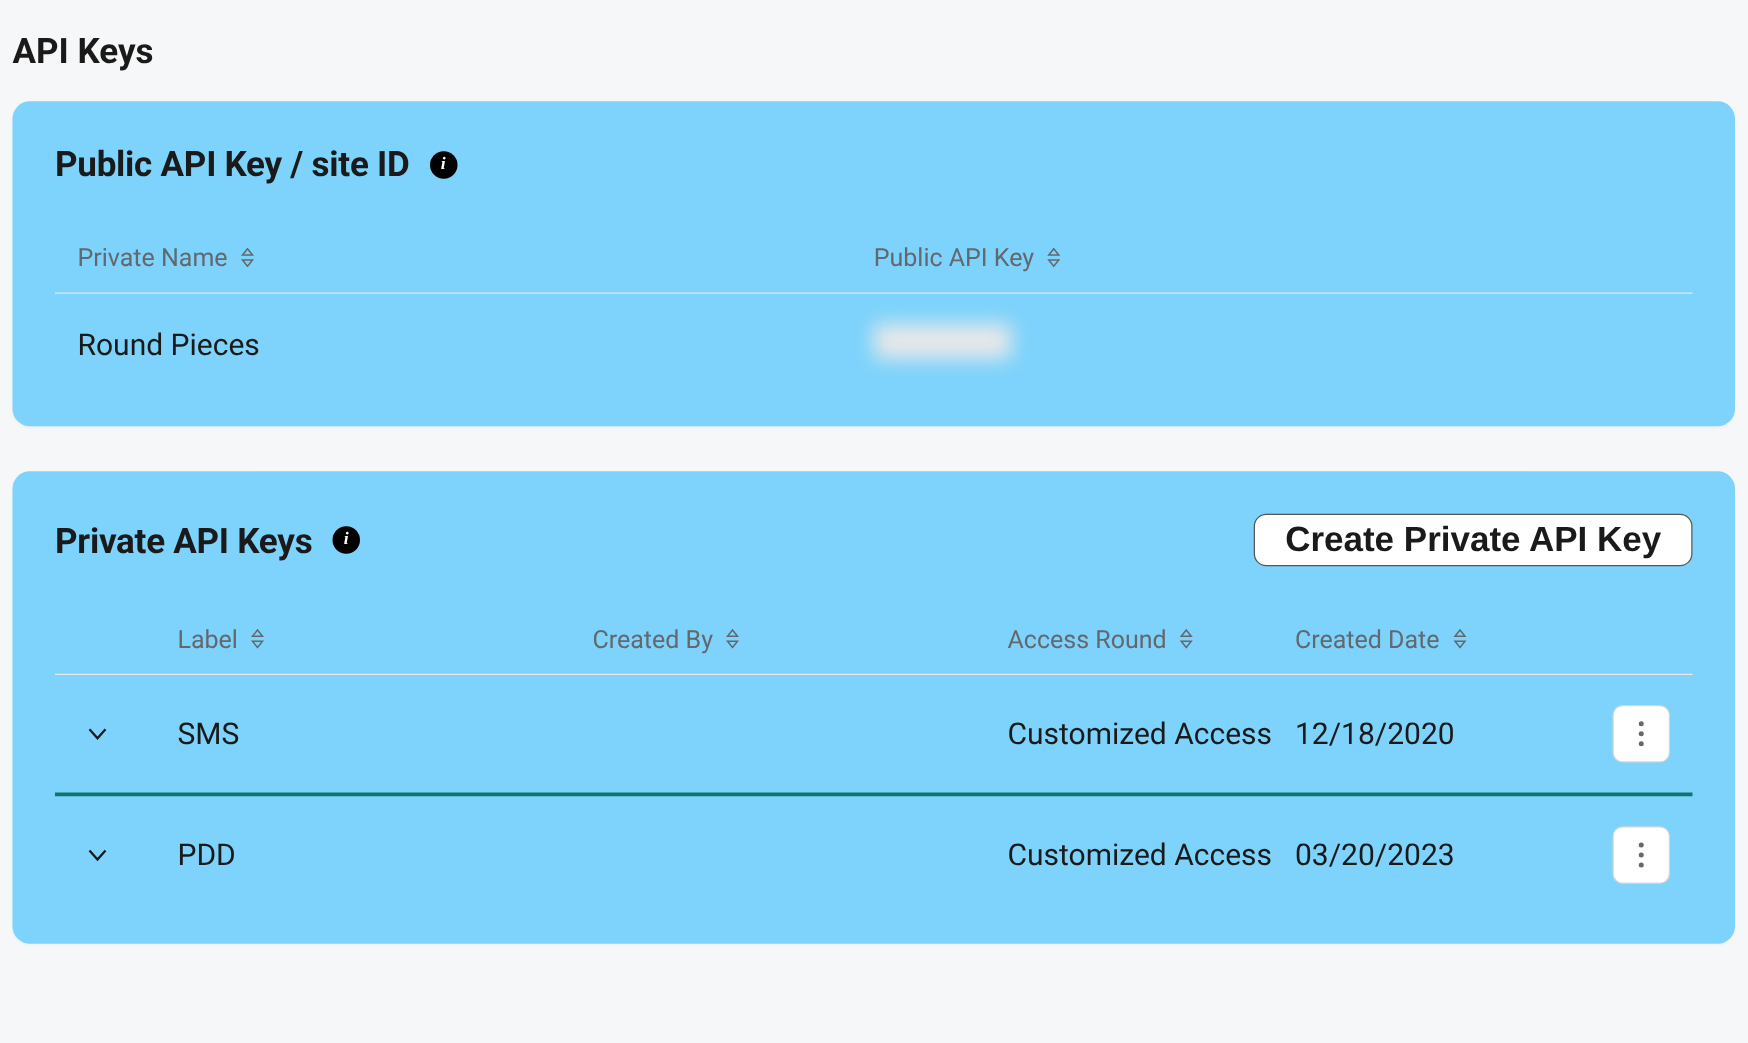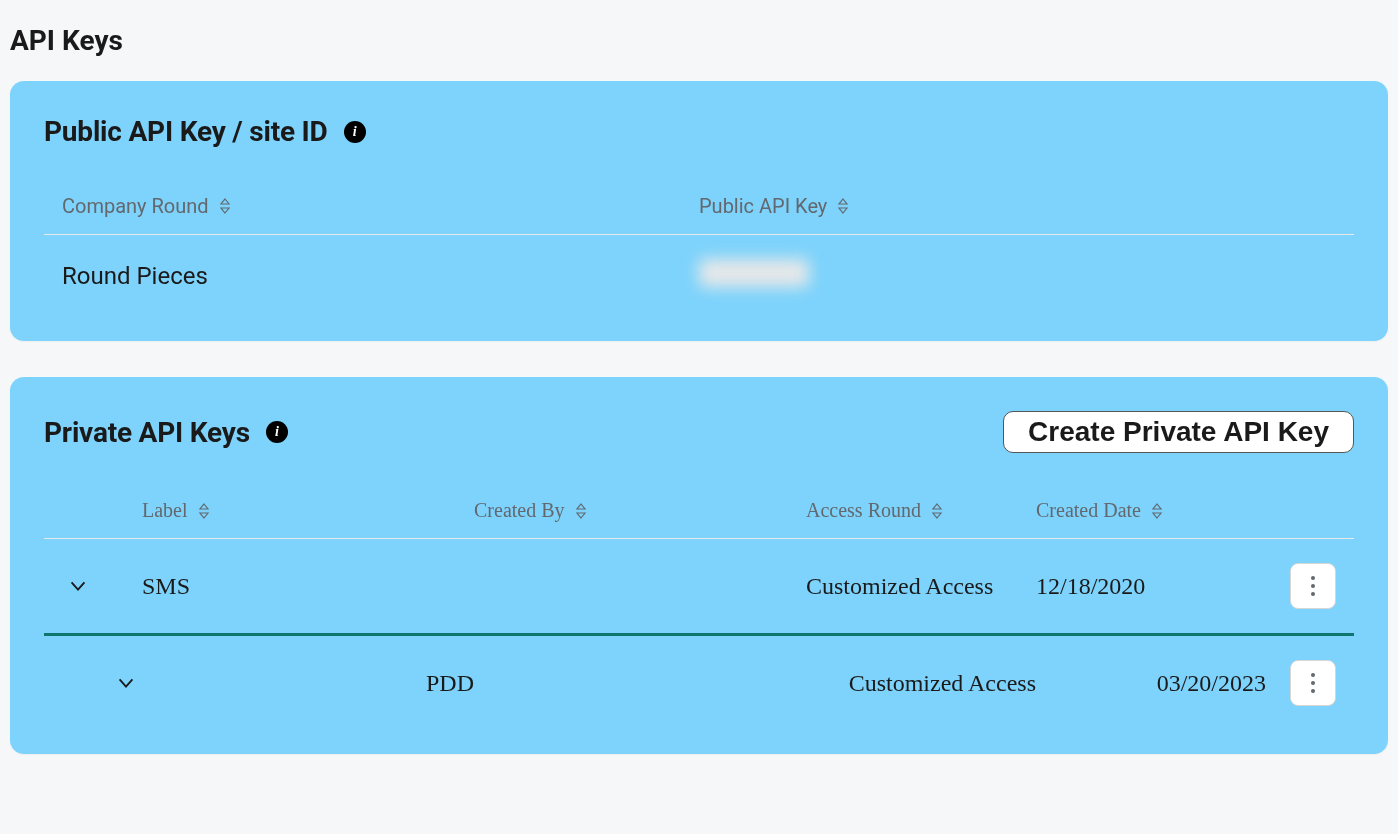--- a/index.html
+++ b/index.html
@@ -74,21 +74,20 @@
     .table.public .thead-row,
     .table.public .tbody-row {
       grid-template-columns: 1fr 1fr;
       padding: 0 18px;
     }
     
     .table.private .thead-row,
     .table.private .tbody-row {
       grid-template-columns: 80px 1fr 1fr 230px 230px 70px;
       padding: 0 18px;
-      font-family: Liberation Serif, serif;
     }
     .thead-row {
       border-bottom: 1px solid #e8e8e8;
       padding-bottom: 16px !important;
     }
     .th {
       display: flex;
       align-items: center;
       gap: 10px;
       color: #63686e;
@@ -105,21 +104,20 @@
       padding-top: 24px !important;
       padding-bottom: 24px !important;
       font-size: 24px;
       color: #1a1a1a;
     }
     .table.private .tbody-row {
       border-bottom: 3px solid #0f766e;
     }
     .table.private .tbody-row:last-child {
       border-bottom: none;
-      text-align: right;
     }
     .blurred {
       display: inline-block;
       width: 110px;
       height: 28px;
       background: #e8e8e8;
       filter: blur(8px);
       border-radius: 4px;
     }
     .expand-btn {
@@ -154,21 +152,21 @@
   <div class="card-header">
     <div class="card-title-wrap">
       <h2 class="card-title">Public API Key / site ID</h2>
       <span class="info-icon">i</span>
     </div>
   </div>
 
   <div class="table public">
     <div class="thead-row">
       <div class="th">
-        <span>Company Round</span>
+        <span>Private Name</span>
         <span class="sort-icon">
           <svg width="12" height="16" viewBox="0 0 12 16">
               <path d="M6 1 L10 6 L2 6 Z" fill="none" stroke="#63686e" stroke-width="1.2"></path>
               <path d="M6 15 L10 10 L2 10 Z" fill="none" stroke="#63686e" stroke-width="1.2"></path>
             </svg>
         </span>
       </div>
       <div class="th">
         <span>Public API Key</span>
         <span class="sort-icon">

